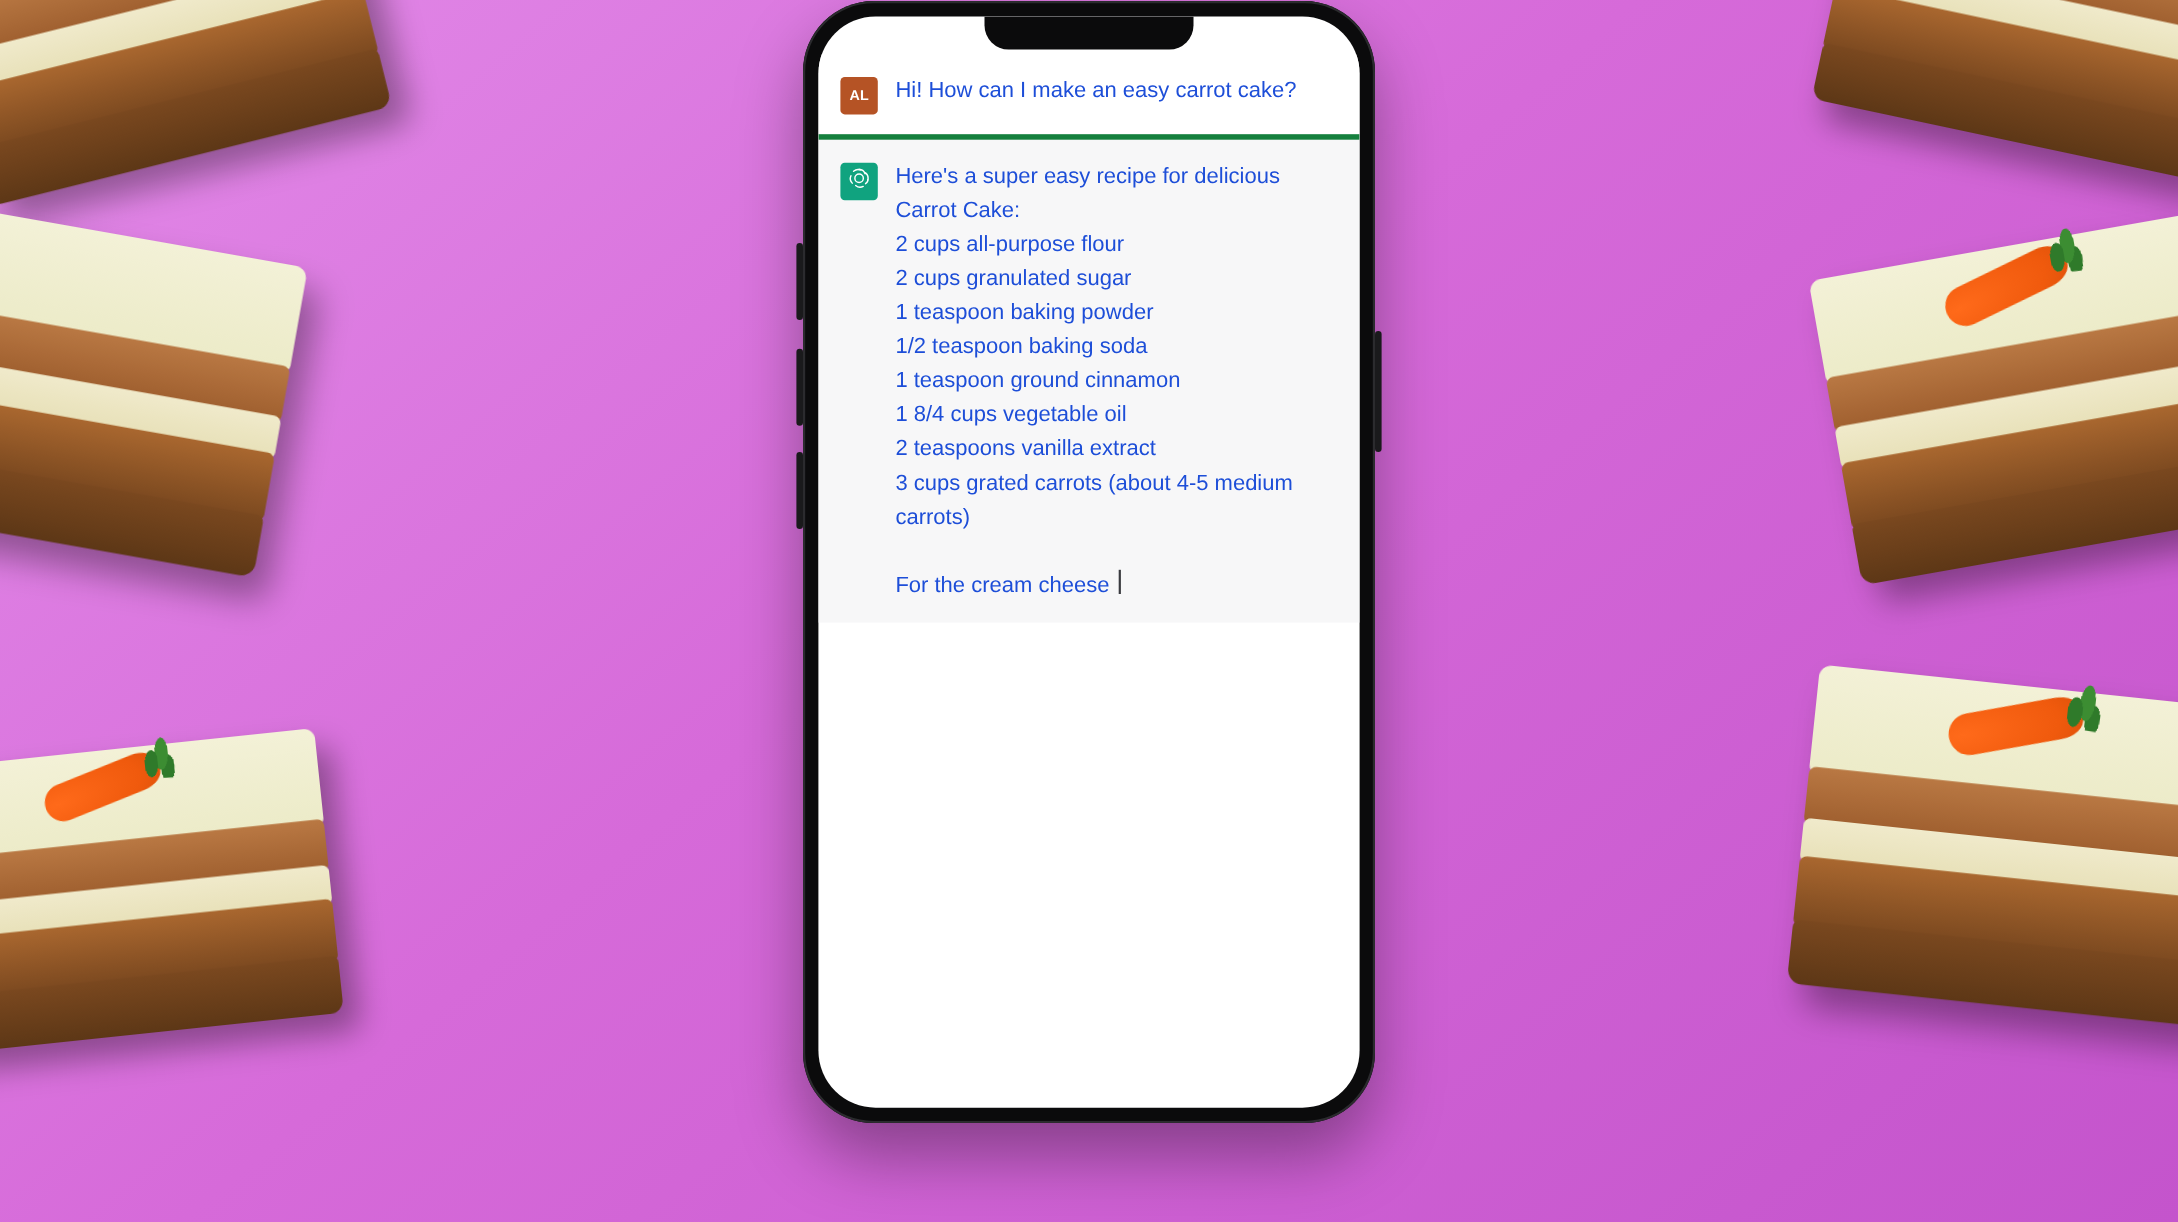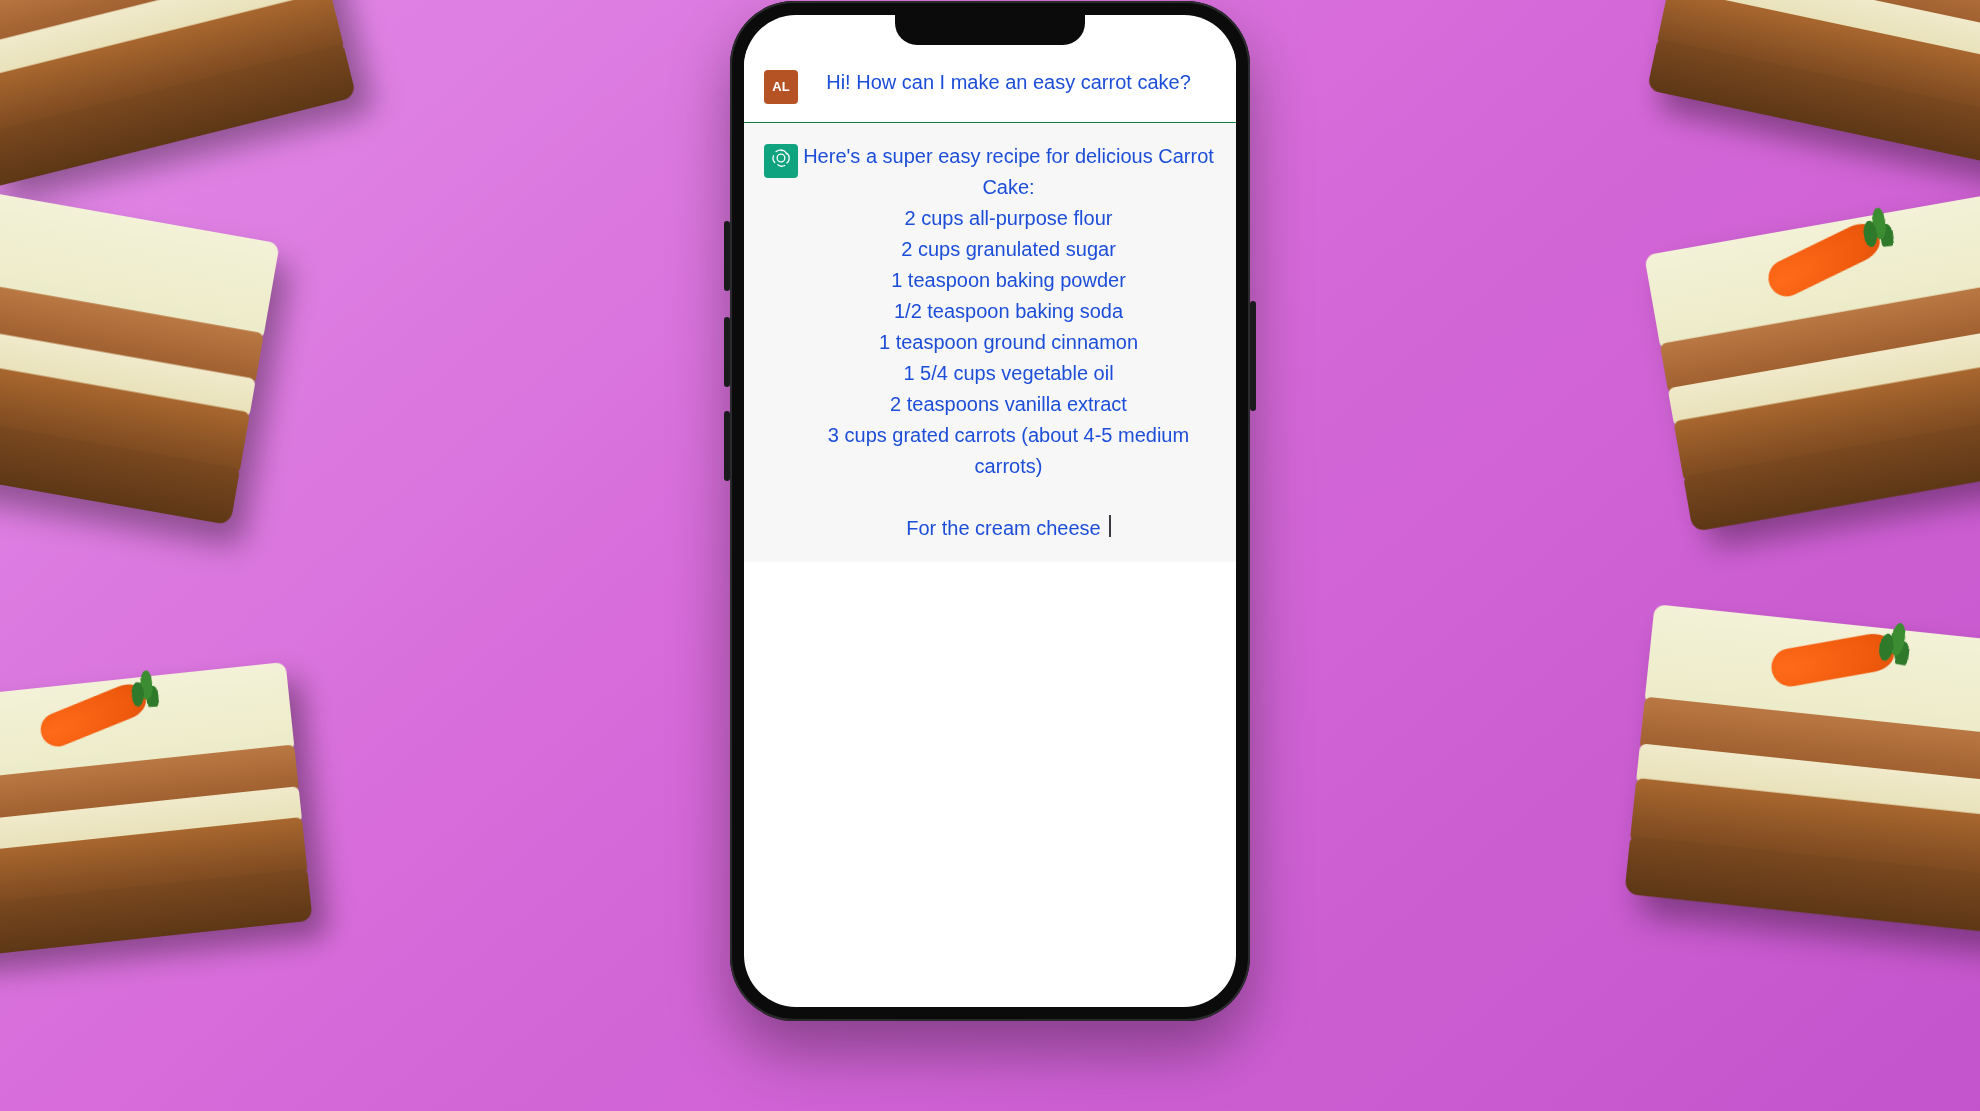--- a/index.html
+++ b/index.html
@@ -83,29 +83,28 @@
     z-index:5;
   }
 
   
   .chat{
     position:absolute; inset:0;
     padding-top: 34px;
     display:flex; flex-direction:column;
   }
   .msg{
-    display:flex; gap:5px;
+    display:flex; gap:16px;
     padding: 18px 22px 18px 20px;
     font-size: 20px;
     line-height: 1.55;
     color:#2e2f33;
-    text-align:center;
   }
   .msg.user{ background:#ffffff; }
-  .msg.assistant{ background:#f7f7f8; border-top:1px solid #15803d; }
+  .msg.assistant{ background:#f7f7f8; border-top:5px solid #15803d; }
   .avatar{
     flex: 0 0 34px;
     width:34px; height:34px;
     border-radius:4px;
     display:flex; align-items:center; justify-content:center;
     font-size:13px; font-weight:600; color:#fff;
     margin-top:3px;
   }
   .avatar.user{ background:#b55325; }
   .avatar.assistant{ background:#10a37f; }
@@ -201,21 +200,21 @@
             </svg>
           </span>
         </div>
         <div class="bubble">
           <span class="line">Here's a super easy recipe for delicious Carrot Cake:</span>
           <span class="line">2 cups all-purpose flour</span>
           <span class="line">2 cups granulated sugar</span>
           <span class="line">1 teaspoon baking powder</span>
           <span class="line">1/2 teaspoon baking soda</span>
           <span class="line">1 teaspoon ground cinnamon</span>
-          <span class="line">1 5/4 cups vegetable oil</span>
+          <span class="line">1 8/4 cups vegetable oil</span>
           <span class="line">2 teaspoons vanilla extract</span>
           <span class="line">3 cups grated carrots (about 4-5 medium carrots)</span>
           <span class="gap"></span>
           <span class="line"><span>For the cream cheese </span><span class="cursor"></span></span>
         </div>
       </div>
 
     </div>
   </div>
 </div>

